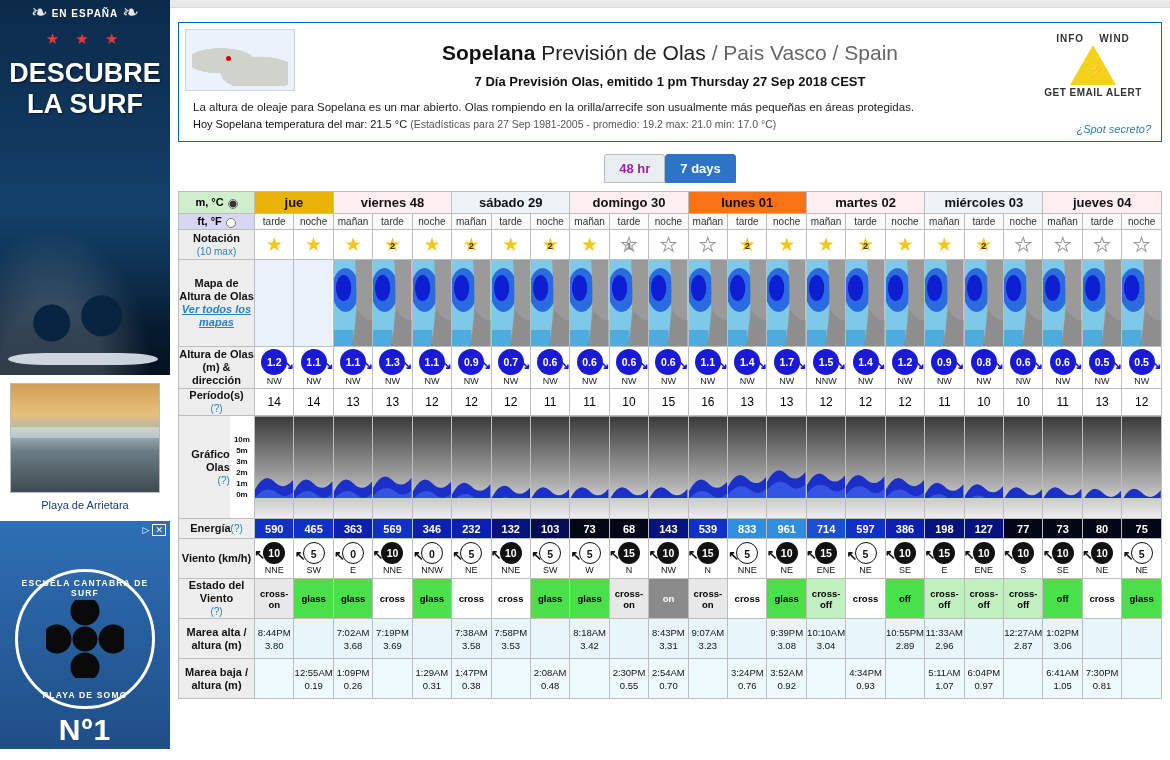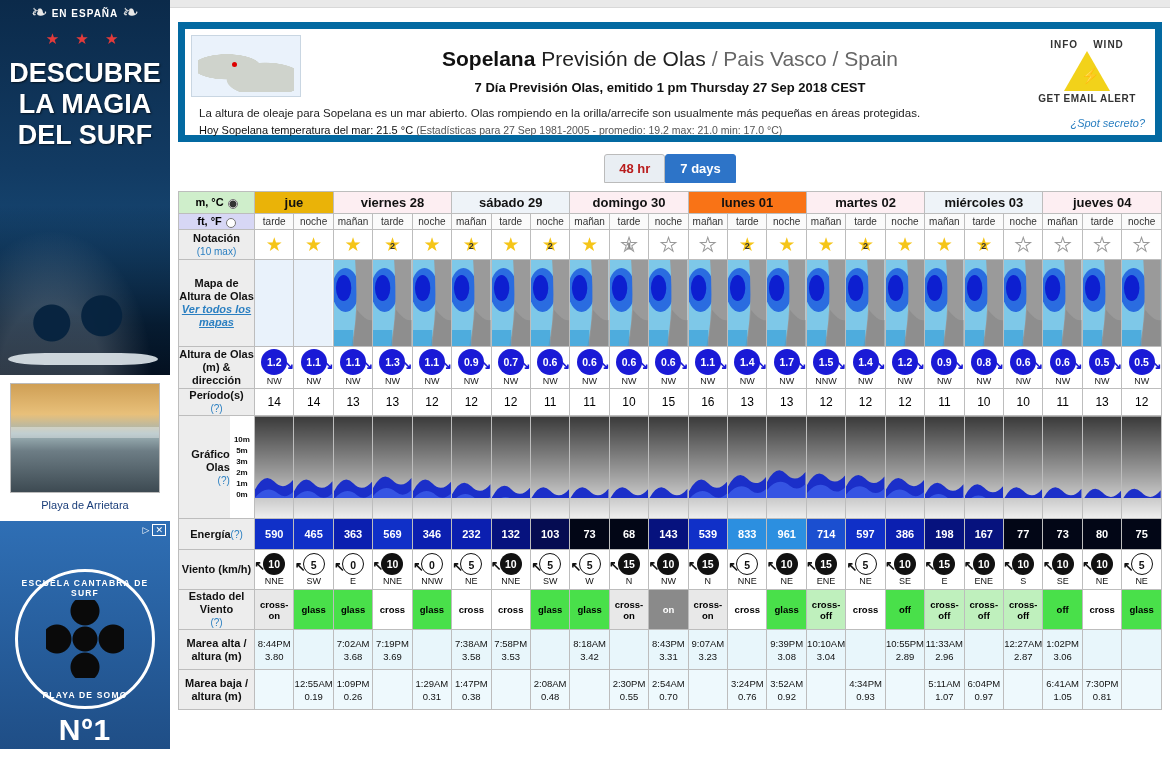--- a/index.html
+++ b/index.html
@@ -98,21 +98,21 @@
     display:flex; gap:3px; align-items:center;
   }
   .ad-label .x{ border:1px solid #fff; padding:0 2px; line-height:10px;}
   .ad-no1{ position:absolute; bottom:2px; left:0; width:100%; font-size:30px; font-weight:bold; letter-spacing:1px;margin-top:48px;}
 
   
   .main { width:1000px; flex:0 0 1000px; background:#fff; position:relative; }
   .topstrip{ height:8px; background:#e9e9e9; border-bottom:1px solid #d8d8d8;}
 
   .header-box{
-    margin:14px 8px 0 8px; border:7px solid #0369a1; background:#fff;
+    margin:14px 8px 0 8px; border:1px solid #0369a1; background:#fff;
     padding:6px 8px 6px 8px; position:relative; height:120px;
   }
   .mini-map{
     position:absolute; left:6px; top:6px; width:110px; height:62px;
     background:#eaf2fb; border:1px solid #c9d6e2;
     overflow:hidden;
   }
   .mini-map::after{
     content:""; position:absolute; left:6px; top:14px; width:96px; height:42px;
     background:
@@ -138,21 +138,21 @@
   }
   .alert-badge .tri::after{
     content:"⚡"; position:absolute; left:-6px; top:16px; font-size:15px; color:#111;
   }
   .alert-badge .ftr{ font-size:10px; font-weight:bold; letter-spacing:.5px; margin-top:2px;}
   .spot-secret{ position:absolute; right:10px; bottom:6px; color:#2a7fc1; font-size:11px; font-style:italic;}
 
   .tabs{ margin-top:12px; text-align:center; }
   .tab{
     display:inline-block; padding:6px 14px; font-size:13px; font-weight:bold;
-    border:1px solid #bbb; background:#e9eef3; color:#b91c1c; cursor:pointer;
+    border:1px solid #bbb; background:#e9eef3; color:#a21caf; cursor:pointer;
     border-radius:3px 3px 0 0;
   }
   .tab.active{ background:#2d74c8; color:#fff; border-color:#2d74c8;}
 
   
   table.fc{ border-collapse:collapse; margin:8px 0 0 8px; width:984px; table-layout:fixed;}
   table.fc td, table.fc th{ border:1px solid #bdbdbd; padding:0; text-align:center; vertical-align:middle;}
   .rowlabel{
     width:76px; background:#ededed; font-weight:bold; font-size:11px; color:#111;
     text-align:right; padding:2px 5px 2px 2px; line-height:13px;
@@ -184,21 +184,21 @@
   .wavebadge{
     width:26px;height:26px;border-radius:50%;background:#1a1ad6;color:#fff;
     font-size:10.5px;font-weight:bold; line-height:26px; display:inline-block; position:relative;
   }
   .arrow{ position:absolute; right:-7px; top:3px; color:#1a1ad6; font-size:13px;}
   .dirtxt{ font-size:9px; color:#222; display:block; margin-top:1px;}
   .period{ font-size:12px; height:24px;margin-top:24px;}
   .graphcell{ height:62px; padding:0; position:relative; background:linear-gradient(180deg,#3a3a3a 0%, #9a9a9a 55%, #efefef 100%);}
   .scale{ width:30px; background:#fff; font-size:8px; color:#111; line-height:11px; padding:18px 2px; text-align:center;}
   .wave-g{ width:100%; height:62px; display:block;}
-  .energy{ height:31px; font-size:11px; font-weight:bold; color:#fff;}
+  .energy{ height:20px; font-size:11px; font-weight:bold; color:#fff;}
   .windcell{ height:40px; }
   .windbadge{
     width:22px;height:22px;border-radius:50%;color:#fff;font-size:10.5px;font-weight:bold;
     line-height:22px; display:inline-block; position:relative;
   }
   .wb-black{ background:#111; }
   .wb-white{ background:#fff; color:#111; border:1px solid #111;}
   .warrow{ position:absolute; left:-9px; top:2px; font-size:13px; color:#111;}
   .windtxt{ font-size:9px; display:block; margin-top:1px; color:#111;}
   .statecell{ height:26px; font-size:9.5px; font-weight:bold;}
@@ -220,22 +220,21 @@
 
     <div class="ad-top">
       <div class="laurel-wrap">
         <span class="laurel-leaf">❧</span>
         <span class="laurel">EN ESPAÑA</span>
         <span class="laurel-leaf">❧</span>
       </div>
       <div class="stars-row">★ ★ ★</div>
       <h2>
         <span>DESCUBRE</span><br>
-        <span>LA MAGIA</span><br>
-        <span>DEL SURF</span>
+        <span>LA SURF</span><br>
       </h2>
       <div class="surfer-silhouette"></div>
       <div class="surf-board"></div>
     </div>
 
     <div class="photo-block">
       <div class="photo"></div>
       <div class="photo-caption">Playa de Arrietara</div>
     </div>
 
@@ -313,21 +312,21 @@
           <col>
           <col>
           <col>
           <col>
           <col>
         </colgroup>
       <tbody id="fc-body">
           <tr>
             <td class="unitcell unit-m">m, °C<span class="radio on"></span></td>
             <td class="daycell d-jue" colspan="2">jue</td>
-            <td class="daycell d-vie" colspan="3">viernes 28</td>
+            <td class="daycell d-vie" colspan="3">viernes 48</td>
             <td class="daycell d-sab" colspan="3">sábado 29</td>
             <td class="daycell d-dom" colspan="3">domingo 30</td>
             <td class="daycell d-lun" colspan="3">lunes 01</td>
             <td class="daycell d-mar" colspan="3">martes 02</td>
             <td class="daycell d-mie" colspan="3">miércoles 03</td>
             <td class="daycell d-jue2" colspan="3">jueves 04</td>
           </tr>
           <tr>
             <td class="unitcell unit-ft">ft, °F<span class="radio"></span></td>
             <td class="tcell d-jue">tarde</td>
@@ -821,21 +820,21 @@
             <td class="energy" style="background:#020616">73</td>
             <td class="energy" style="background:#020616">68</td>
             <td class="energy" style="background:#06127e">143</td>
             <td class="energy" style="background:#1030c8">539</td>
             <td class="energy" style="background:#2c8fe0">833</td>
             <td class="energy" style="background:#2c8fe0">961</td>
             <td class="energy" style="background:#1b4fd0">714</td>
             <td class="energy" style="background:#1030c8">597</td>
             <td class="energy" style="background:#0b1fb0">386</td>
             <td class="energy" style="background:#06127e">198</td>
-            <td class="energy" style="background:#06127e">167</td>
+            <td class="energy" style="background:#06127e">127</td>
             <td class="energy" style="background:#020616">77</td>
             <td class="energy" style="background:#020616">73</td>
             <td class="energy" style="background:#020616">80</td>
             <td class="energy" style="background:#020616">75</td>
           </tr>
           <tr>
             <td class="rowlabel">Viento (km/h)</td>
             <td class="windcell"><span class="windbadge wb-black">10<span class="warrow">↖</span></span><span class="windtxt">NNE</span></td>
             <td class="windcell"><span class="windbadge wb-white">5<span class="warrow">↖</span></span><span class="windtxt">SW</span></td>
             <td class="windcell"><span class="windbadge wb-white">0<span class="warrow">↖</span></span><span class="windtxt">E</span></td>

